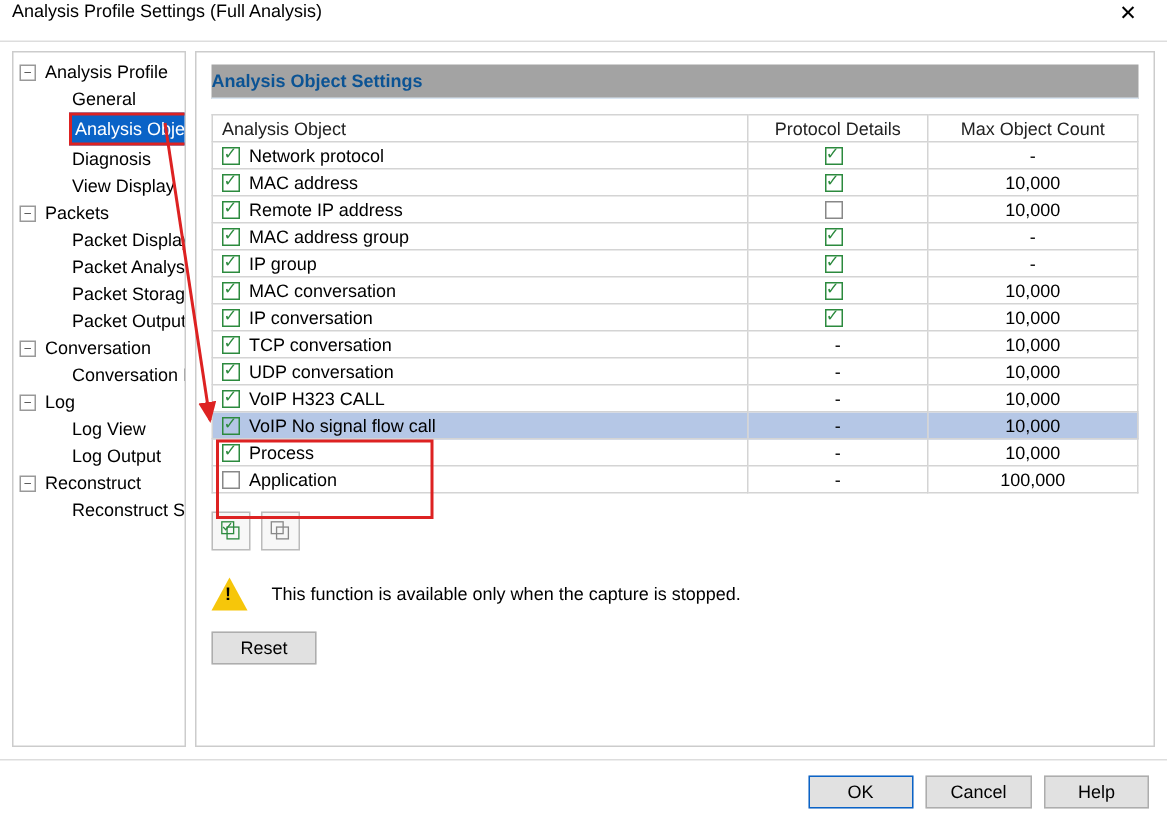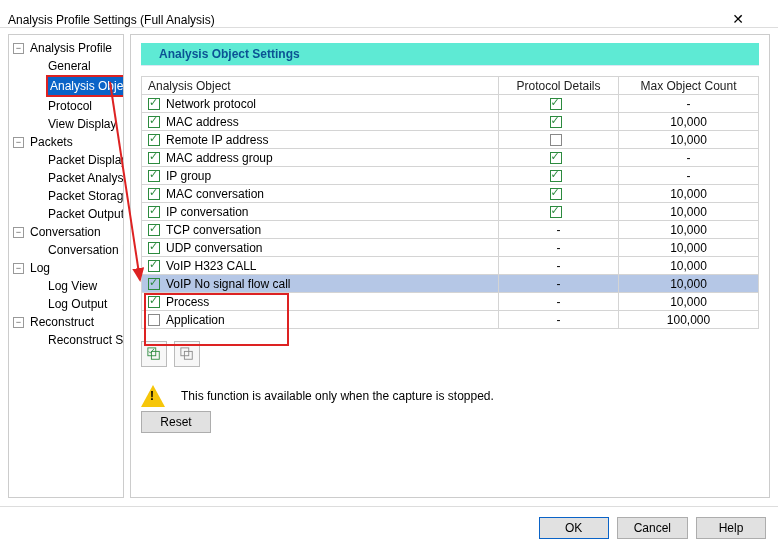--- a/index.html
+++ b/index.html
@@ -1,50 +1,50 @@
 <!DOCTYPE html>
 <html><head>
 <meta charset="utf-8">
 <style>
   * { box-sizing: border-box; font-family: "Segoe UI", Tahoma, sans-serif; font-size: 12px; }
   body { margin:0; padding:0; background:#fff; width:778px; height:547px; overflow:hidden; position:relative;}
-  .titlebar { display:flex; justify-content:space-between; align-items:flex-end; height:28px; padding:0 20px 0 8px; border-bottom:1px solid #ddd;}
+  .titlebar { display:flex; justify-content:space-between; align-items:flex-start; height:28px; padding:0 6px 0 8px; border-bottom:1px solid #ddd;}
   .titlebar .title { color:#000;}
   .titlebar .close { width:40px; text-align:center; font-size:14px; cursor:default;}
   .body { display:flex; height:470px; padding:6px 8px 0 8px; gap:6px;}
   .tree-pane { width:116px; border:1px solid #ccc; padding:4px 0 4px 0; overflow:hidden; position:relative; flex-shrink:0;}
   .tree ul{ list-style:none; margin:0; padding:0 0 0 0;}
   .tree li{ white-space:nowrap; line-height:18px;}
   .tree .lbl{ padding:0 2px; display:inline-block;}
   .tree .toggle{ display:inline-block; width:11px; height:11px; border:1px solid #999; text-align:center; line-height:9px; font-size:9px; margin-right:4px; color:#555; vertical-align:middle;}
   .tree .nochild{ display:inline-block; width:15px;}
   .tree .selected{ background:#0a63c7; color:#fff; border:2px solid #d22; padding:0 2px;}
   .tree > ul{ padding-left:4px;}
   .tree ul ul{ padding-left:18px;}
   .main { flex:1; border:1px solid #ccc; padding:8px 10px; overflow:hidden; position:relative;}
-  .section-title{ color:#0b5394; font-weight:bold; background:#5eead4; padding:4px 18px; border-bottom:1px solid #dbe7f3; margin-bottom:10px;}
+  .section-title{ color:#0b5394; font-weight:bold; background:#a3a3a3; padding:4px 0; border-bottom:1px solid #dbe7f3; margin-bottom:10px;}
   table.grid{ width:100%; border-collapse:collapse;}
   table.grid th, table.grid td{ border:1px solid #d4d4d4; padding:1px 6px; text-align:left; font-weight:normal; height:18px;}
   table.grid th{ background:#fff; color:#222;}
   table.grid .col-details{ width:120px; text-align:center;}
   table.grid .col-count{ width:140px; text-align:center;}
   table.grid td.center{text-align:center;}
   .chk{ display:inline-block; width:12px; height:12px; border:1px solid #2c8a3e; position:relative; vertical-align:middle; margin-right:6px;}
   .chk.on::after{ content:"✓"; position:absolute; top:-3px; left:0; font-size:11px; color:#2c8a3e;}
   .chk.off{ border-color:#888;}
   .row-highlight td{ background:#b5c7e6;}
   .voip-box{ position:absolute; border:2px solid #d22; left:144px; top:293px; width:145px; height:53px; pointer-events:none;}
   .grid-wrap{position:relative;}
   .icon-btn{ display:inline-flex; align-items:center; justify-content:center; width:26px; height:26px; border:1px solid #bbb; background:#f7f7f7; margin-right:4px;}
   .icon-btn svg{width:14px;height:14px;}
   .toolbar-row{margin-top:12px;}
   .warn-row{display:flex; align-items:center; gap:16px; margin-top:18px;}
   .warn-icon{width:0;height:0;border-left:12px solid transparent;border-right:12px solid transparent;border-bottom:22px solid #f6c60a; position:relative;}
   .warn-icon::after{content:"!"; position:absolute; left:-3px; top:4px; font-weight:bold; color:#000; font-size:12px;}
-  .reset-row{margin-top:4px;}
+  .reset-row{margin-top:14px;}
   .btn{ display:inline-block; min-width:70px; padding:3px 16px; border:1px solid #adadad; background:#e1e1e1; text-align:center; cursor:default;}
   .btn.primary{ border-color:#0a63c7;}
   .footer{ position:absolute; bottom:8px; right:12px; display:flex; gap:8px;border-radius:10px;}
   .footer-line{ position:absolute; left:0; right:0; bottom:40px; height:1px; background:#ddd;}
   svg.arrow{position:absolute; pointer-events:none; z-index:50;}
 </style>
 </head>
 <body>
 
 <div class="titlebar">
@@ -53,21 +53,21 @@
 </div>
 
 <div class="body">
   <div class="tree-pane">
     <div class="tree">
       <ul>
         <li><span class="toggle">−</span><span class="lbl">Analysis Profile</span>
           <ul>
             <li><span class="nochild"></span><span class="lbl">General</span></li>
             <li><span class="nochild"></span><span class="lbl selected">Analysis Object</span></li>
-            <li><span class="nochild"></span><span class="lbl">Protocol</span></li>
+            <li><span class="nochild"></span><span class="lbl">Diagnosis</span></li>
             <li><span class="nochild"></span><span class="lbl">View Display</span></li>
           </ul>
         </li>
         <li><span class="toggle">−</span><span class="lbl">Packets</span>
           <ul>
             <li><span class="nochild"></span><span class="lbl">Packet Display</span></li>
             <li><span class="nochild"></span><span class="lbl">Packet Analysis</span></li>
             <li><span class="nochild"></span><span class="lbl">Packet Storage</span></li>
             <li><span class="nochild"></span><span class="lbl">Packet Output</span></li>
           </ul>

